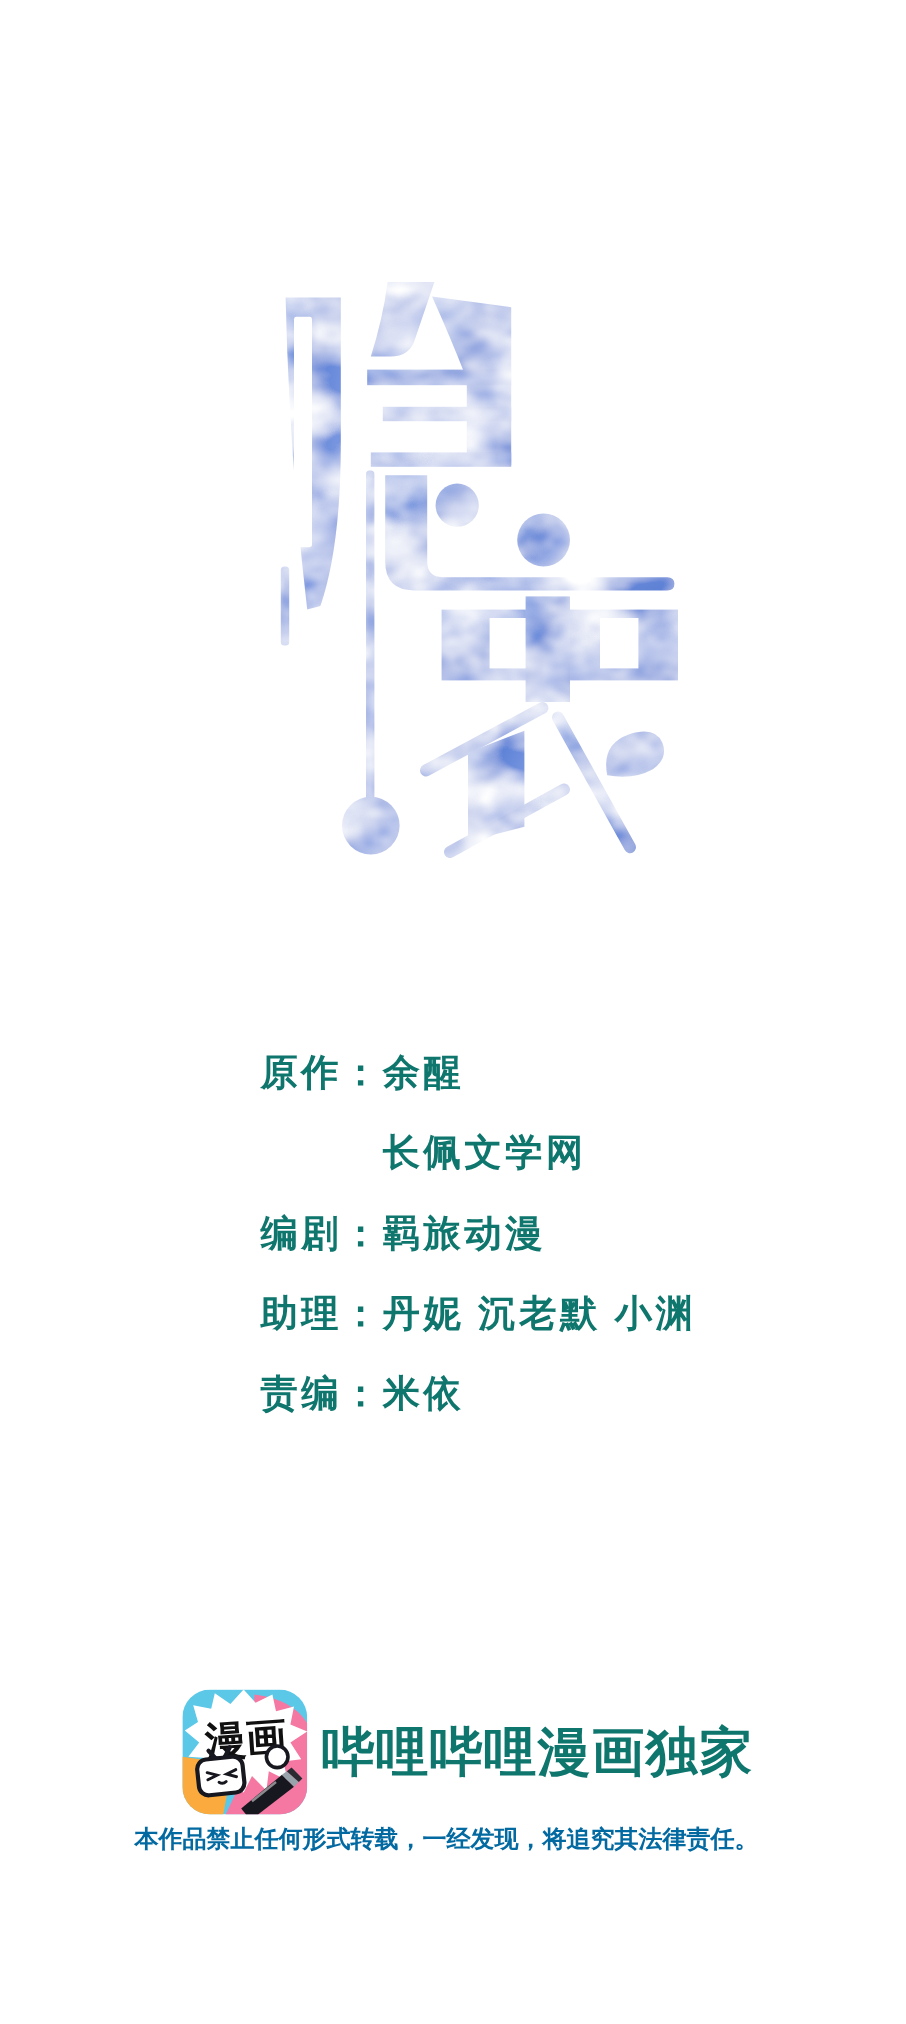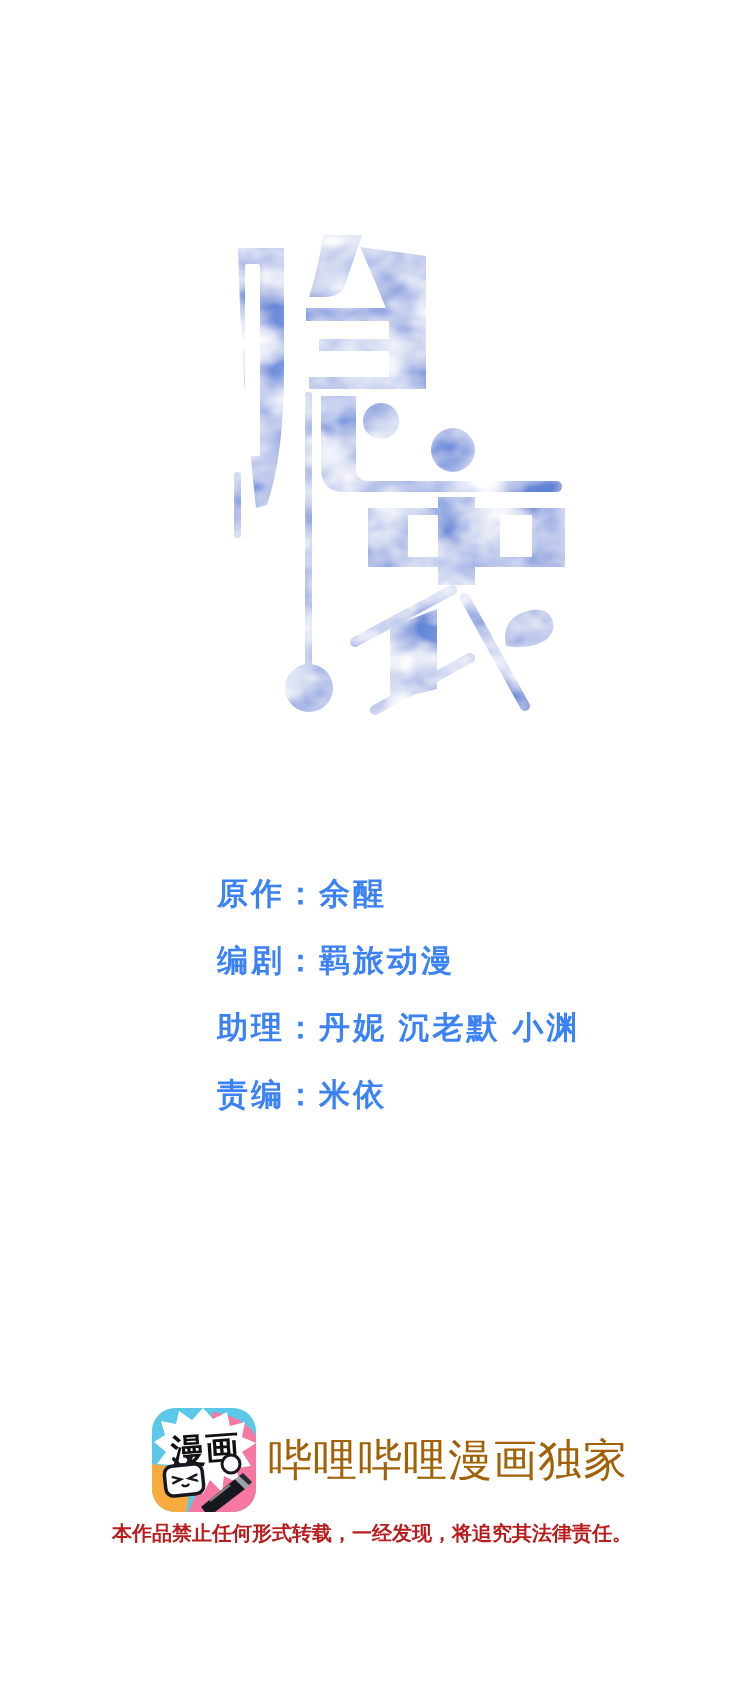--- a/index.html
+++ b/index.html
@@ -10,43 +10,43 @@
     overflow:hidden;
     font-family:"Liberation Sans", sans-serif;
   }
   
   .title-logo{
     position:absolute;left:215px;top:220px;width:350px;height:500px;
   }
   
   .credits{
     position:absolute;left:217px;top:860px;
-    color:#3b82f6;
+    color:#0f766e;
   }
   .credit-line{
     font-size:31px;line-height:67px;height:67px;
     font-weight:bold;letter-spacing:3px;white-space:nowrap;
   }
   .credit-line.indent{padding-left:102px;}
   
   .publisher{
     position:absolute;left:152px;top:1408px;height:104px;
     display:flex;align-items:center;
   }
   .app-icon{width:104px;height:104px;flex:0 0 auto;}
   .exclusive-text{
     margin-left:12px;
-    font-size:44px;font-weight:normal;letter-spacing:1px;color:#a16207;
+    font-size:44px;font-weight:bold;letter-spacing:1px;color:#0f766e;
     white-space:nowrap;
   }
   
   .footer{
     position:absolute;left:112px;top:1519px;
     font-size:20px;line-height:28px;font-weight:bold;
-    color:#b91c1c;white-space:nowrap;
+    color:#0369a1;white-space:nowrap;
   }
 </style>
 </head>
 <body>
 
 <div class="page">
 
   <svg class="title-logo" viewBox="0 0 350 500" aria-label="隐衷">
     <defs>
       <linearGradient id="wg" x1="0" y1="0" x2="1" y2="1">
@@ -94,20 +94,21 @@
 
     <g fill="#ffffff">
       <rect x="30" y="44" width="15" height="192" rx="2"></rect>
       <rect x="193" y="295" width="30" height="42"></rect>
       <rect x="285" y="295" width="32" height="42"></rect>
     </g>
   </svg>
 
   <div class="credits">
     <div class="credit-line">原作：余醒</div>
+    <div class="credit-line indent">长佩文学网</div>
     <div class="credit-line">编剧：羁旅动漫</div>
     <div class="credit-line">助理：丹妮 沉老默 小渊</div>
     <div class="credit-line">责编：米依</div>
   </div>
 
   <div class="publisher">
     <svg class="app-icon" viewBox="0 0 104 104">
       <defs>
         <clipPath id="iconclip">
             <rect x="0" y="0" width="104" height="104" rx="23"></rect>

